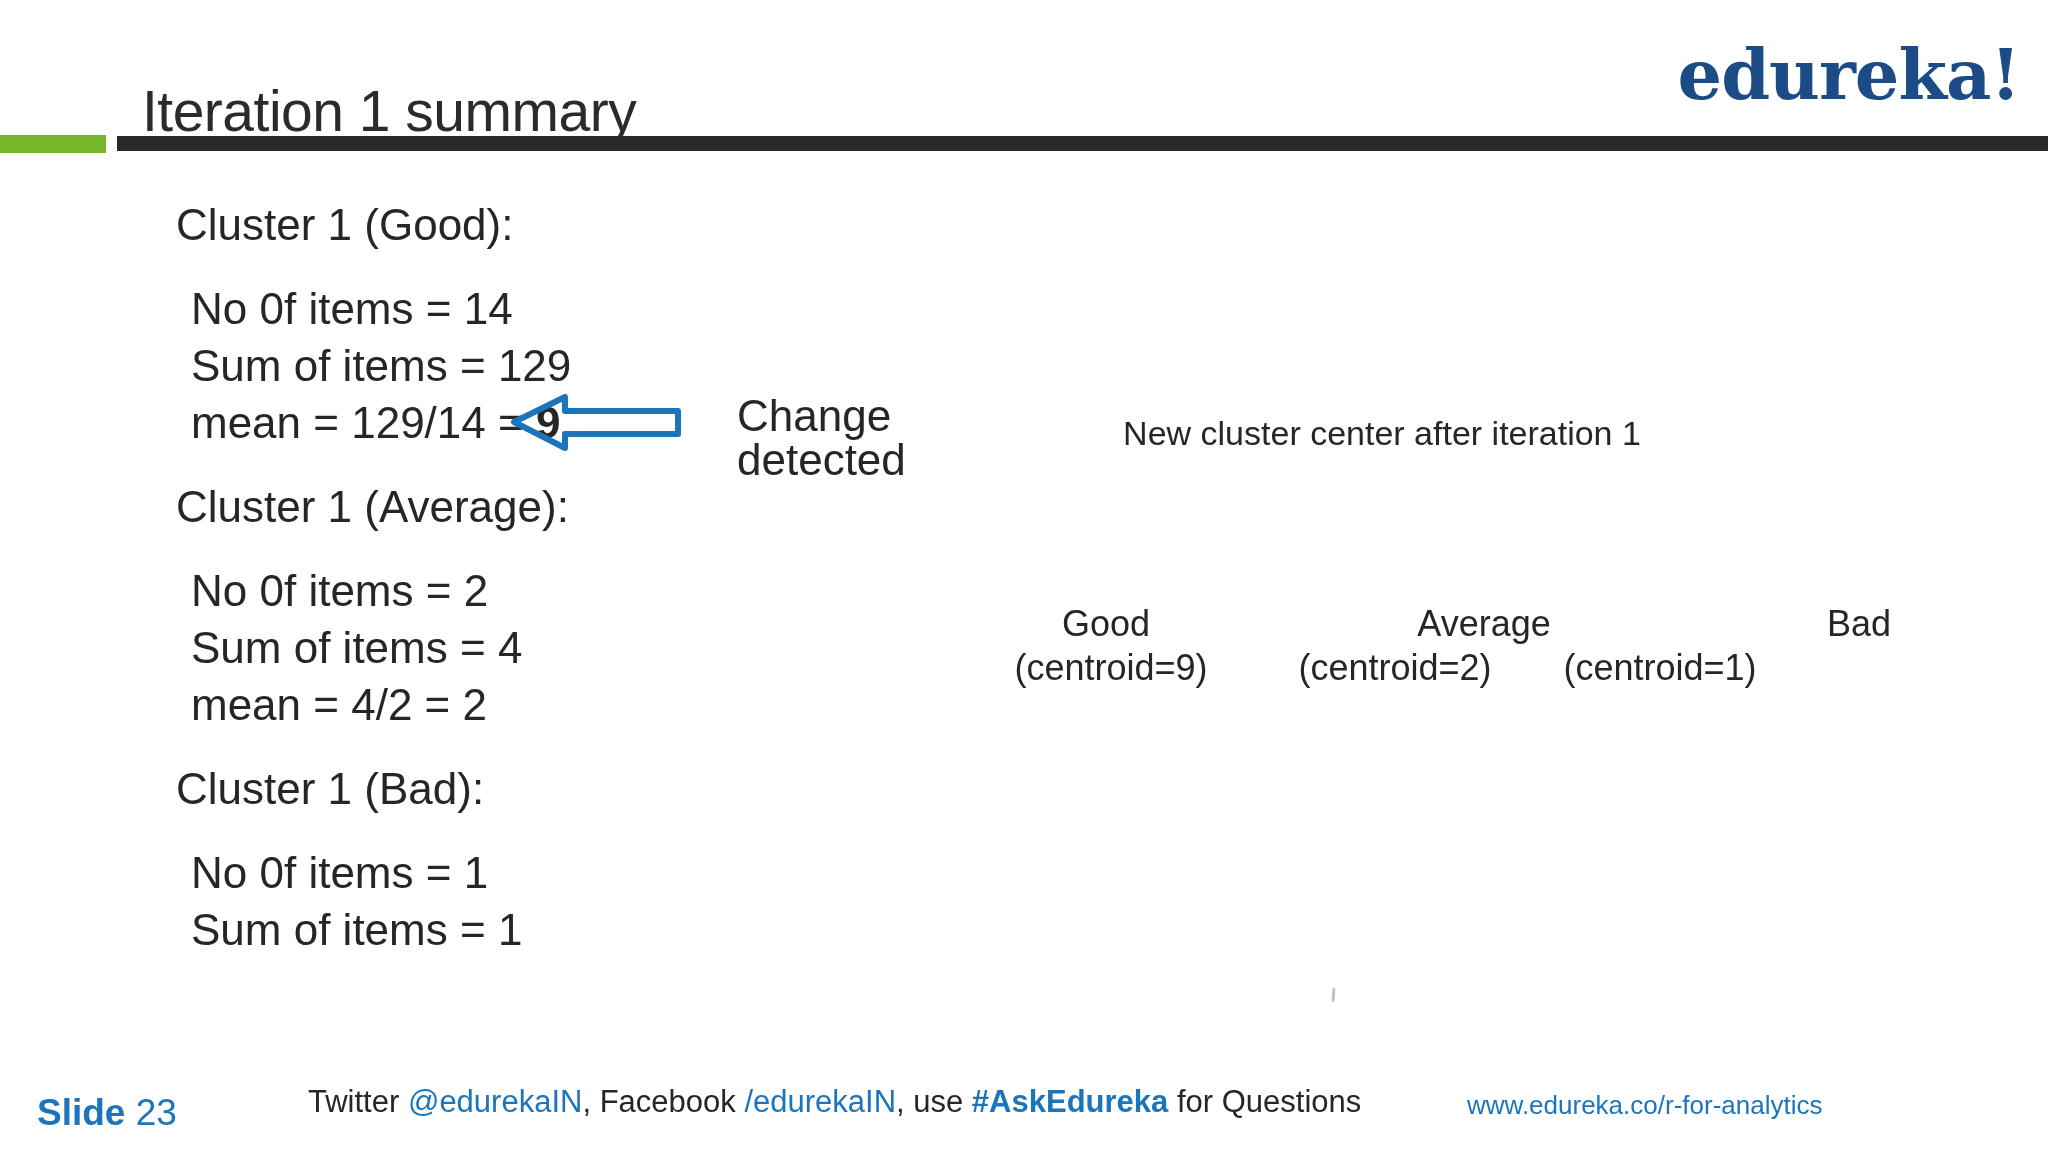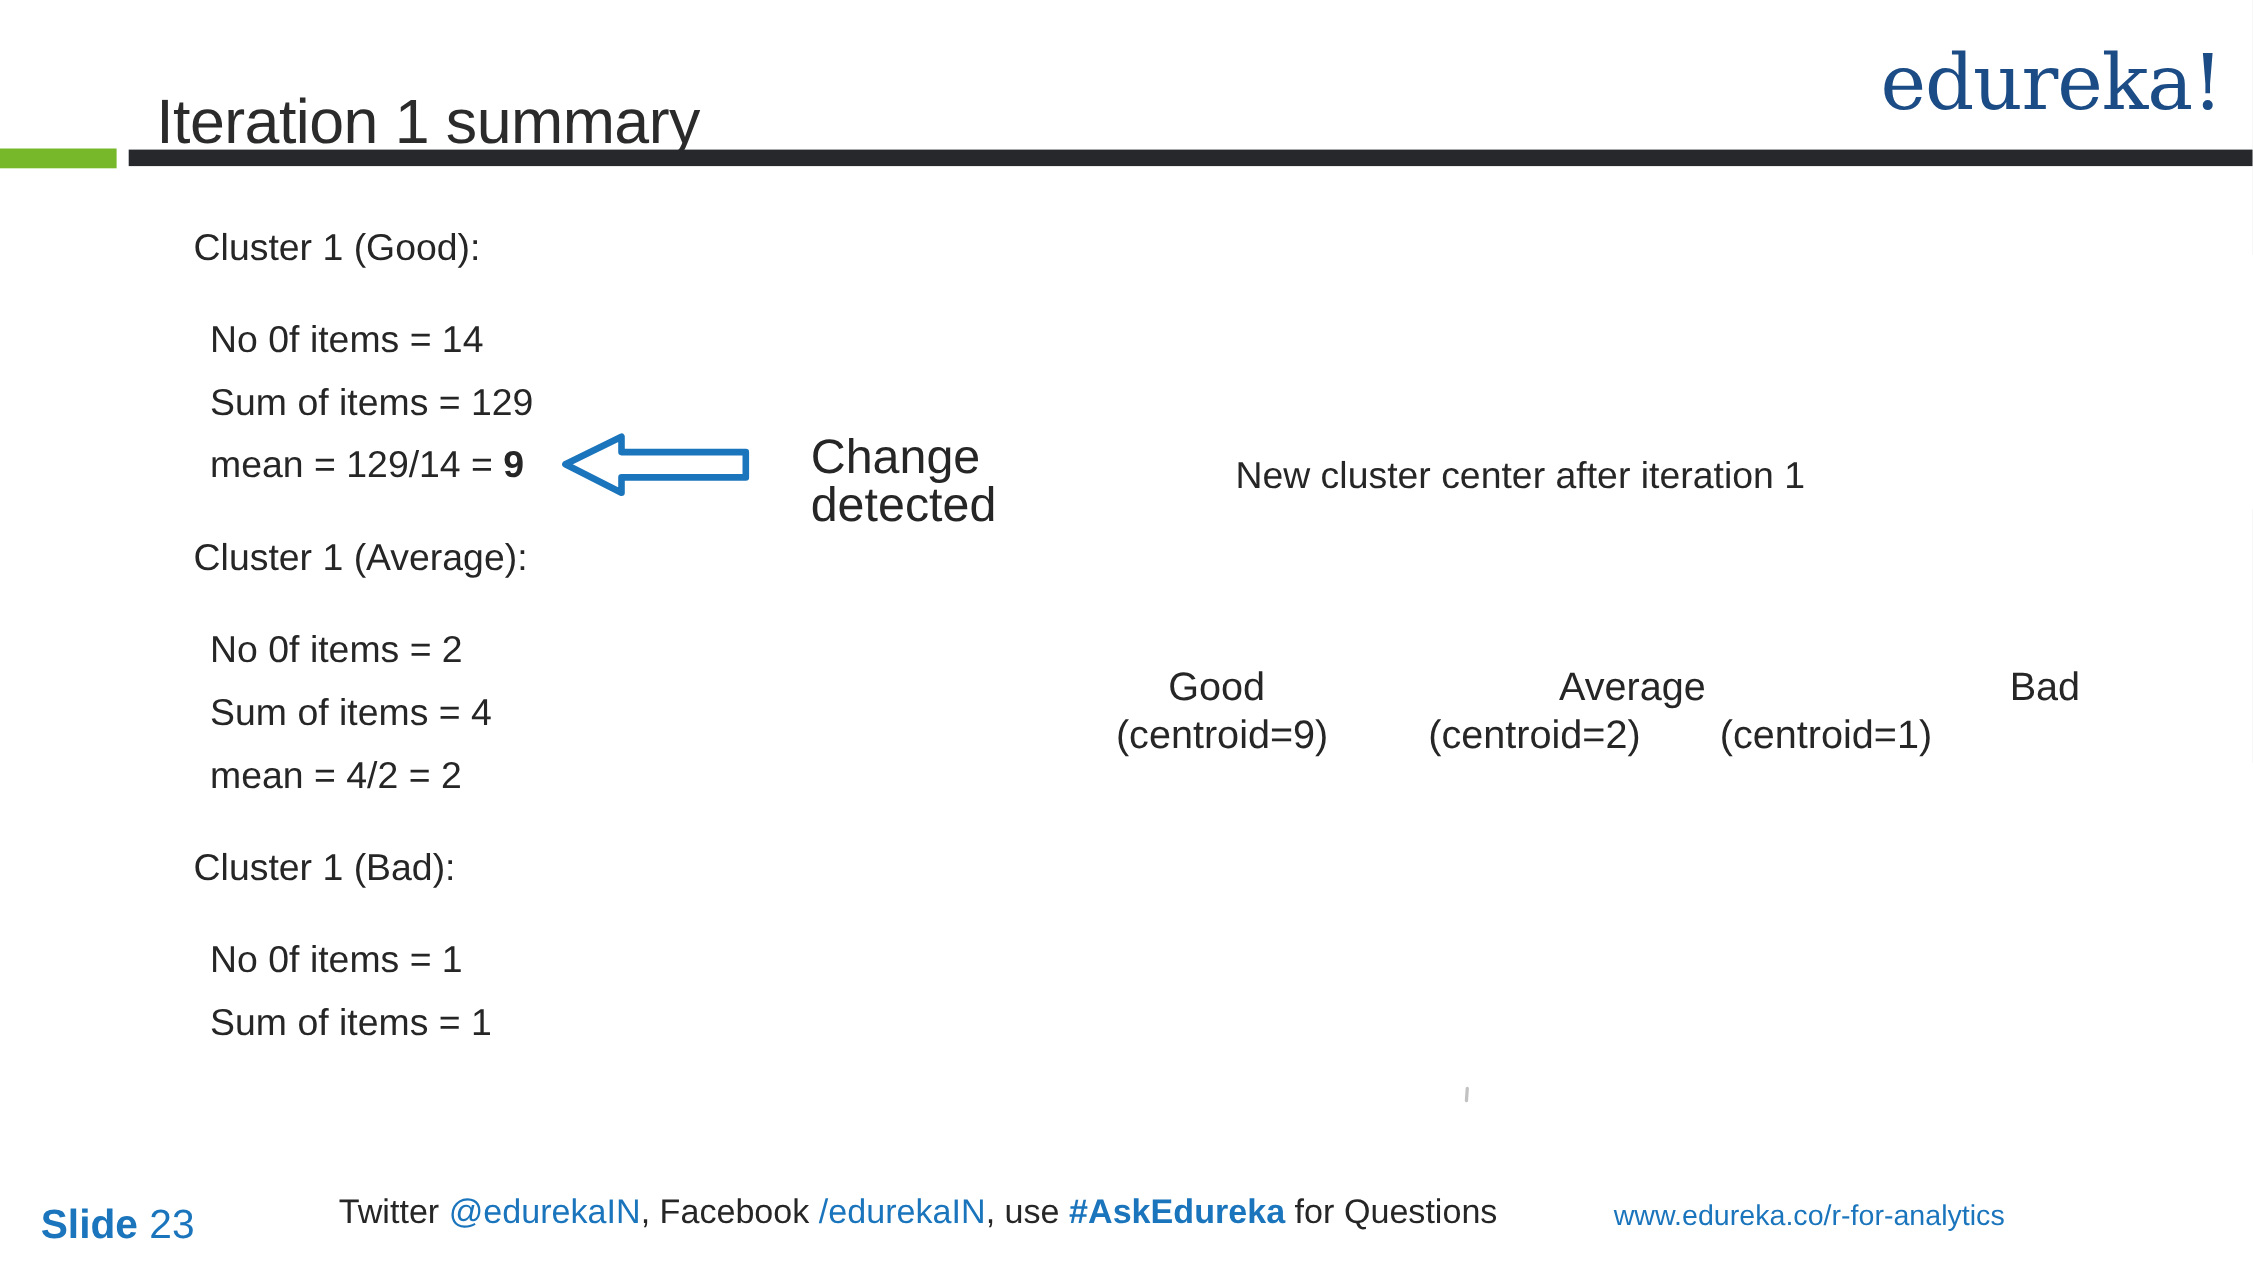--- a/index.html
+++ b/index.html
@@ -11,36 +11,36 @@
     font-family:"Liberation Sans",sans-serif;
     color:var(--text-dark,#262626);
   }
   .title{
     position:absolute;left:142px;top:38px;
     font-size:57px;line-height:70px;font-weight:400;
     color:#2b2b2b;letter-spacing:-0.5px;
   }
   .logo{
     position:absolute;right:28px;top:36px;
-    font-family:"DejaVu Serif",serif;font-weight:400;
+    font-family:"DejaVu Serif",serif;font-weight:700;
     font-size:70px;line-height:78px;
     color:var(--brand-blue,#1c4c85);
     letter-spacing:-1px;
   }
   .bar-green{
     position:absolute;left:0;top:135px;width:106px;height:18px;
     background:var(--accent-green,#76b82a);
   }
   .bar-dark{
     position:absolute;left:117px;top:136px;right:0;height:15px;
     background:var(--divider-dark,#26282c);
   }
   .left-col{
     position:absolute;left:176px;top:204px;
-    font-size:34px;line-height:42px;
+    font-size:44px;line-height:42px;
   }
   .cluster{margin:0 0 42px 0;}
   .cluster .heading{margin:0 0 42px 0;}
   .cluster div{margin:15px;}
   .bold{font-weight:700;}
   .arrow-wrap{
     position:absolute;left:510px;top:393px;width:174px;height:60px;
   }
   .change-label{
     position:absolute;left:737px;top:394px;width:162px;

